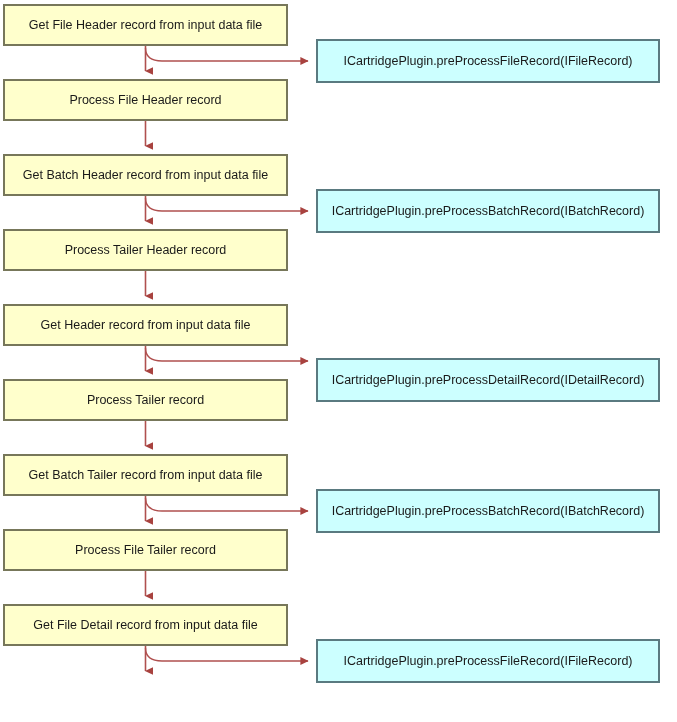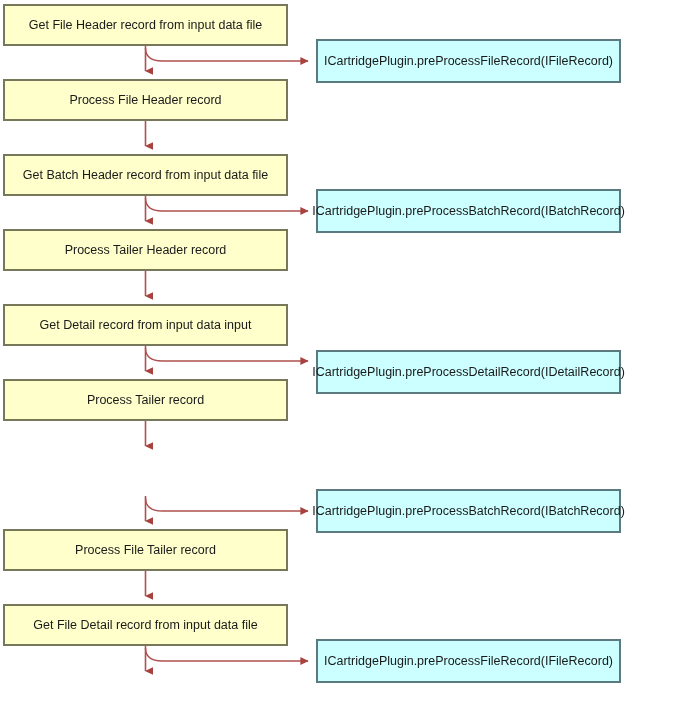--- a/index.html
+++ b/index.html
@@ -33,21 +33,21 @@
     background: #ffffcc;
     border: 2px solid #77775a;
     left: 3px;
     width: 285px;
     height: 42px;
   }
   .node-plugin {
     background: #ccffff;
     border: 2px solid #5a7a80;
     left: 316px;
-    width: 305px;
+    width: 344px;
     height: 44px;
     font-size: 12.5px;
   }
   svg.connectors {
     position: absolute;
     left: 0;
     top: 0;
     width: 677px;
     height: 722px;
     pointer-events: none;
@@ -95,39 +95,42 @@
   <div class="node node-process" style="top:154px">
       <span>Get Batch Header record from input data file</span>
     </div>
   <div class="node node-process" style="top:79px">
       <span>Process File Header record</span>
     </div>
   <div class="node node-process" style="top:229px">
       <span>Process Tailer Header record</span>
     </div>
   <div class="node node-process" style="top:304px">
-      <span>Get Detail record from input data input</span>
+      <span>Get Header record from input data file</span>
     </div>
   <div class="node node-process" style="top:379px">
       <span>Process Tailer record</span>
+    </div>
+  <div class="node node-process" style="top:454px">
+      <span>Get Batch Tailer record from input data file</span>
     </div>
   <div class="node node-process" style="top:529px">
       <span>Process File Tailer record</span>
     </div>
   <div class="node node-process" style="top:604px">
       <span>Get File Detail record from input data file</span>
     </div>
 
   <div class="node node-plugin" style="top:39px">
       <span>ICartridgePlugin.preProcessFileRecord(IFileRecord)</span>
     </div>
   <div class="node node-plugin" style="top:189px">
       <span>ICartridgePlugin.preProcessBatchRecord(IBatchRecord)</span>
     </div>
-  <div class="node node-plugin" style="top:350px">
+  <div class="node node-plugin" style="top:358px">
       <span>ICartridgePlugin.preProcessDetailRecord(IDetailRecord)</span>
     </div>
   <div class="node node-plugin" style="top:489px">
       <span>ICartridgePlugin.preProcessBatchRecord(IBatchRecord)</span>
     </div>
   <div class="node node-plugin" style="top:639px">
       <span>ICartridgePlugin.preProcessFileRecord(IFileRecord)</span>
     </div>
 
 </div>

